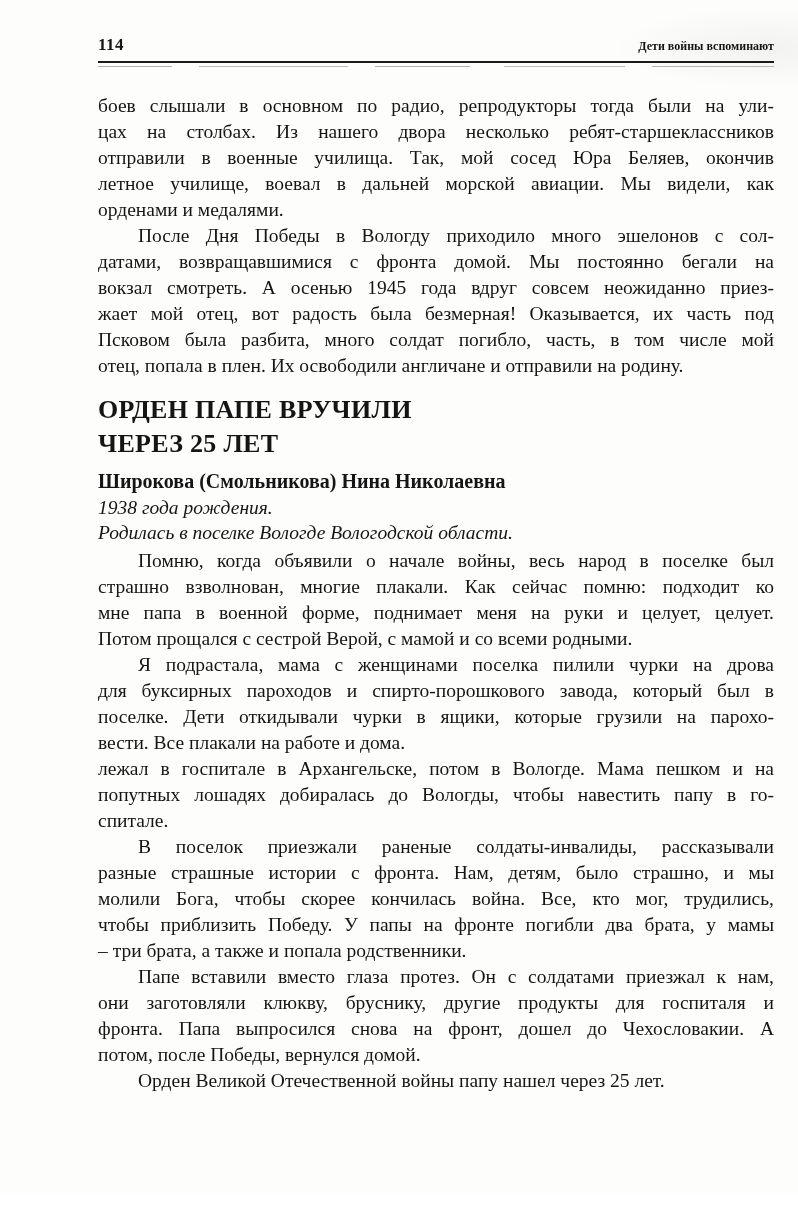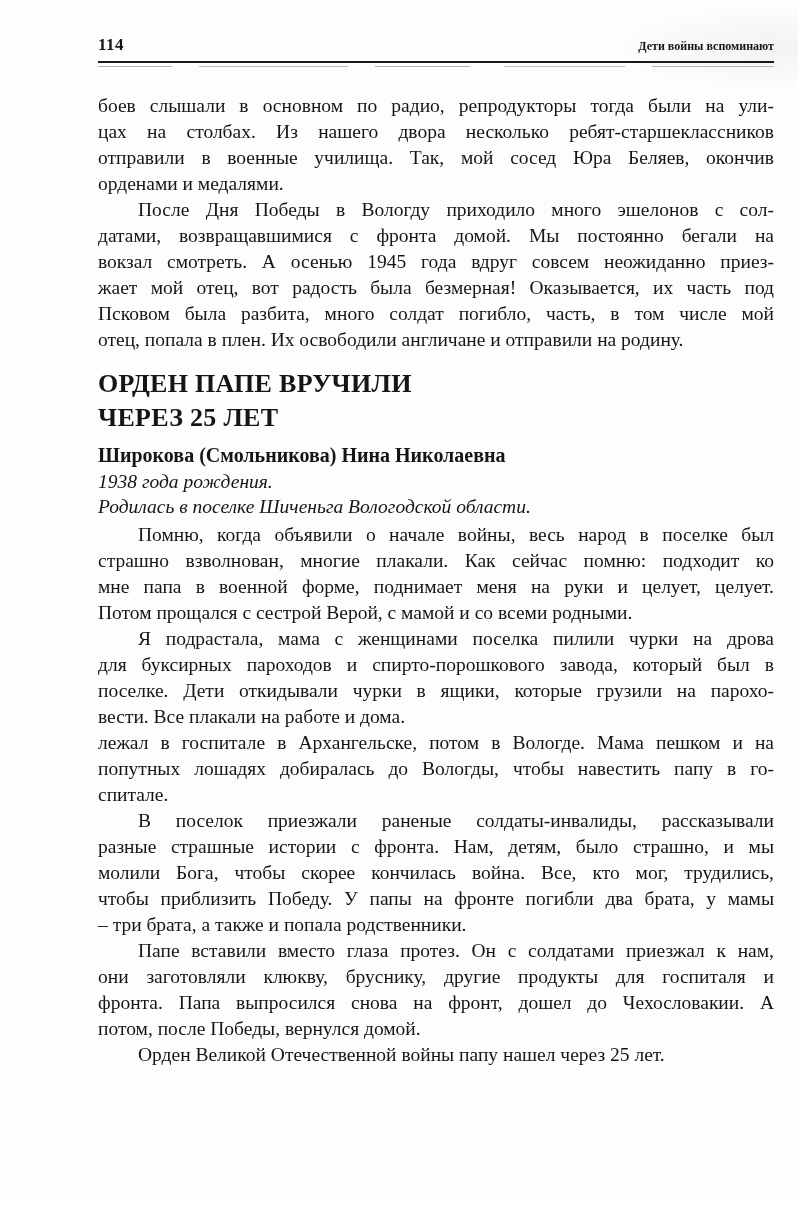--- a/index.html
+++ b/index.html
@@ -60,40 +60,41 @@
   </div>
   <div class="rule"></div>
   <div class="rule-shadow"></div>
 
   <div class="body-text">
 
     <div>
       <div class="line">боев слышали в основном по радио, репродукторы тогда были на ули-</div>
       <div class="line">цах на столбах. Из нашего двора несколько ребят-старшеклассников</div>
       <div class="line">отправили в военные училища. Так, мой сосед Юра Беляев, окончив</div>
+      <div class="line">летное училище, воевал в дальней морской авиации. Мы видели, как</div>
       <div class="line last">орденами и медалями.</div>
     </div>
 
     <div>
       <div class="line indent">После Дня Победы в Вологду приходило много эшелонов с сол-</div>
       <div class="line">датами, возвращавшимися с фронта домой. Мы постоянно бегали на</div>
       <div class="line">вокзал смотреть. А осенью 1945 года вдруг совсем неожиданно приез-</div>
       <div class="line">жает мой отец, вот радость была безмерная! Оказывается, их часть под</div>
       <div class="line">Псковом была разбита, много солдат погибло, часть, в том числе мой</div>
       <div class="line last">отец, попала в плен. Их освободили англичане и отправили на родину.</div>
     </div>
 
     <div class="article-title">
       <div>ОРДЕН ПАПЕ ВРУЧИЛИ</div>
       <div>ЧЕРЕЗ 25 ЛЕТ</div>
     </div>
 
     <div class="author">Широкова (Смольникова) Нина Николаевна</div>
     <div class="bio">1938 года рождения.</div>
-    <div class="bio">Родилась в поселке Шиченьга Вологодской области.</div>
+    <div class="bio">Родилась в поселке Вологде Вологодской области.</div>
 
     <div class="first-after-bio">
       <div class="line indent">Помню, когда объявили о начале войны, весь народ в поселке был</div>
       <div class="line">страшно взволнован, многие плакали. Как сейчас помню: подходит ко</div>
       <div class="line">мне папа в военной форме, поднимает меня на руки и целует, целует.</div>
       <div class="line last">Потом прощался с сестрой Верой, с мамой и со всеми родными.</div>
     </div>
 
     <div>
       <div class="line indent">Я подрастала, мама с женщинами поселка пилили чурки на дрова</div>

